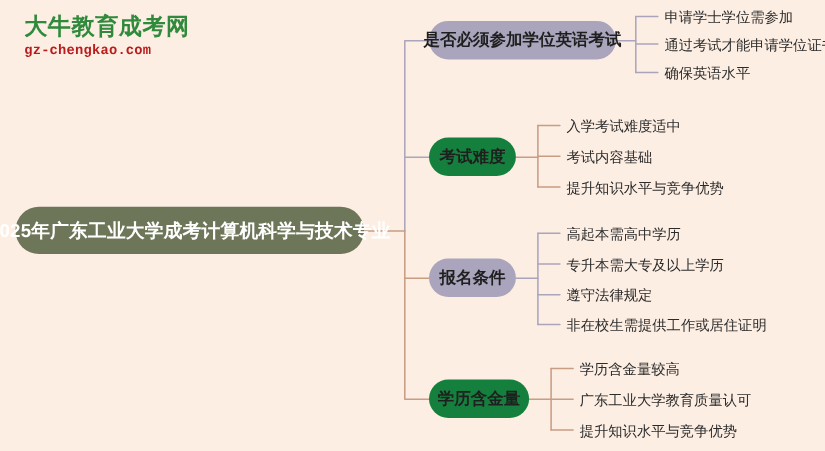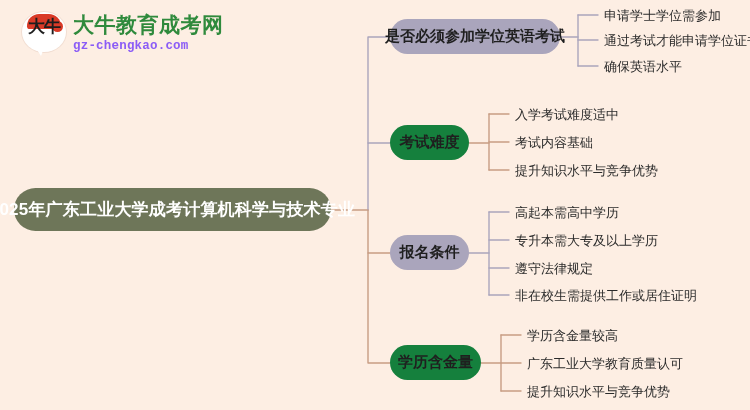--- a/index.html
+++ b/index.html
@@ -91,21 +91,21 @@
     font-size: 21px;
     font-weight: bold;
     color: #2f8a3c;
     letter-spacing: 0.5px;
     line-height: 23px;
     white-space: nowrap;
   }
   #logo-sub {
     font-size: 12.5px;
     font-weight: bold;
-    color: #8b5cf6;
+    color: #b91c1c;
     letter-spacing: 0.2px;
     line-height: 14px;
     white-space: nowrap;
   }
 
   
   #map-svg {
     position: absolute;
     left: 0; top: 0;
     width: 750px;
@@ -145,27 +145,20 @@
     font-size: 13px;
     color: #2b2b2b;
     white-space: nowrap;
     line-height: 15px;
   }
 </style>
 </head>
 <body>
 
 <div id="logo">
-  <div id="logo-mark">
-    <div id="logo-bubble"></div>
-    <div id="logo-bubble-tail"></div>
-    <div id="logo-red-arc"></div>
-    <div id="logo-red-dot"></div>
-    <div id="logo-mark-text">大牛</div>
-  </div>
   <div id="logo-words">
     <div id="logo-title">大牛教育成考网</div>
     <div id="logo-sub">gz-chengkao.com</div>
   </div>
 </div>
 
 <svg id="map-svg" viewBox="0 0 750 410">
   <g fill="none" stroke-width="1.4" stroke-linecap="round" stroke-linejoin="round">
 
     <path d="M331,210 L368,210" stroke="#c79d84"></path>

